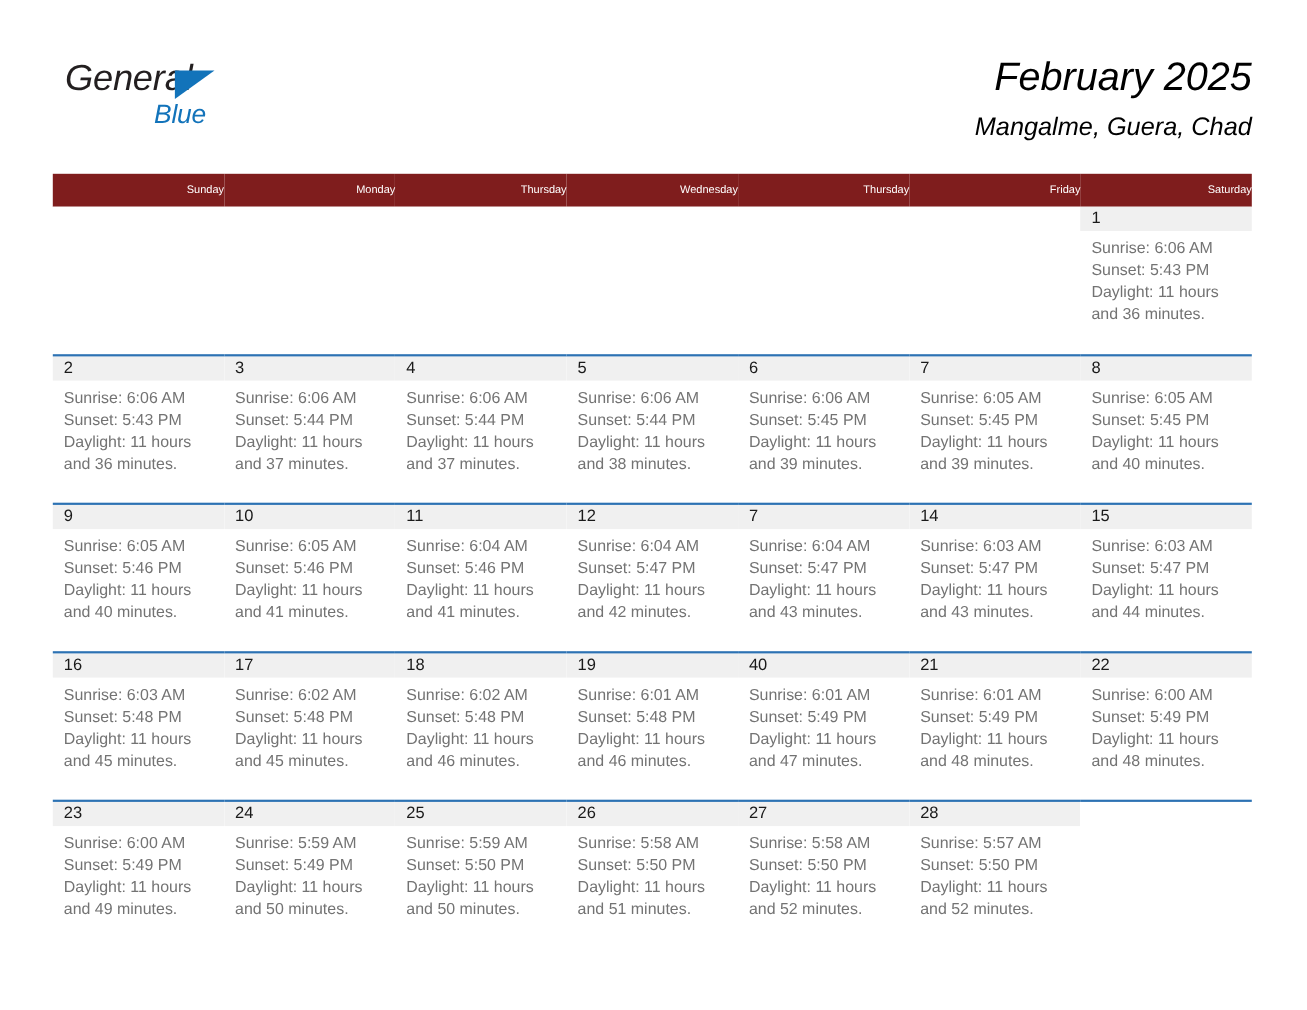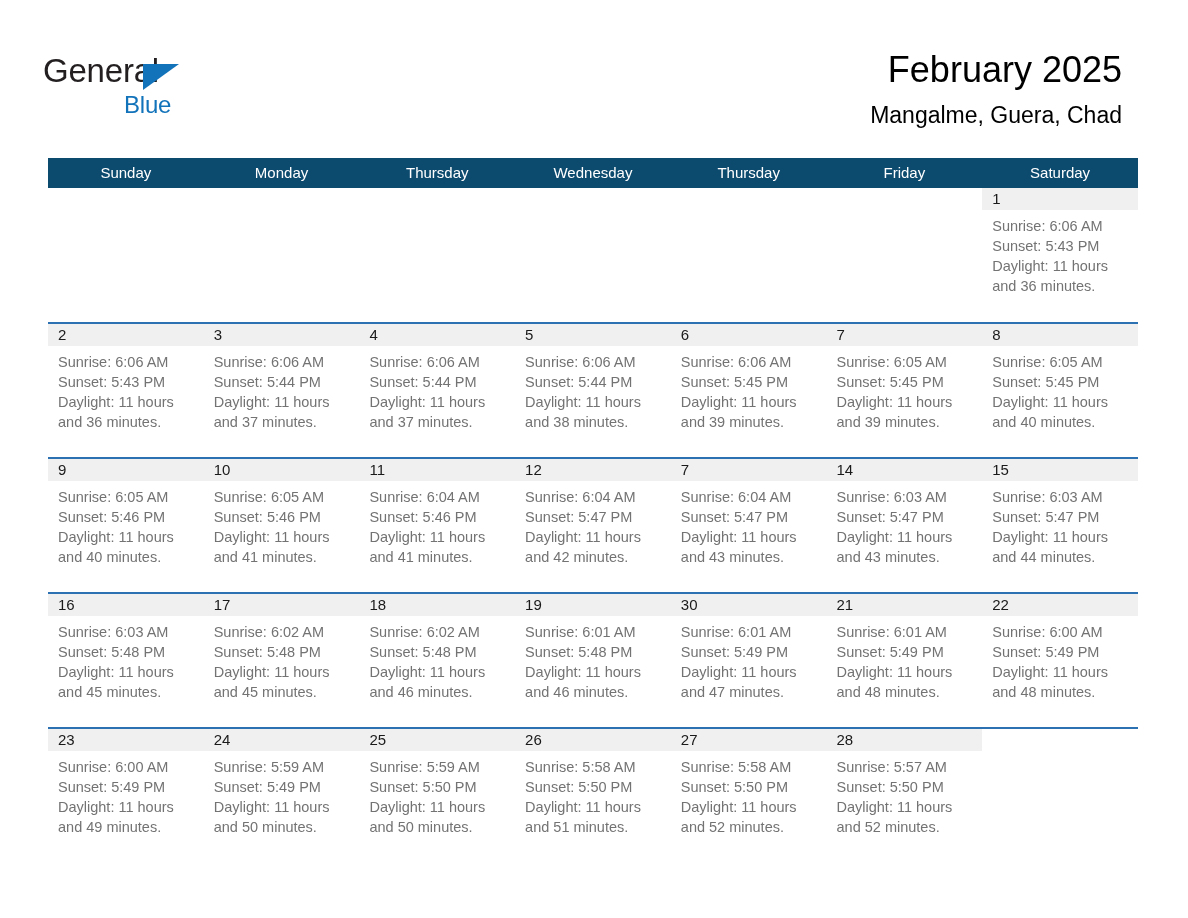--- a/index.html
+++ b/index.html
@@ -17,24 +17,25 @@
   .page {
     position: relative;
     width: 1188px;
     height: 918px;
     box-sizing: border-box;
   }
 
   
   .header {
     position: absolute;
-    left: 32px;
+    left: 48px;
     top: 44px;
     width: 1090px;
     height: 108px;
+    font-style: italic;
   }
   .brand {
     position: absolute;
     left: 11px;
     top: 8px;
     width: 300px;
     height: 80px;
   }
   .brand-general {
     position: absolute;
@@ -95,25 +96,25 @@
     width: 1090px;
     border-collapse: collapse;
     table-layout: fixed;
   }
   .calendar th, .calendar td {
     padding: 0;
     margin: 0;
     vertical-align: top;
   }
   .dow {
-    background: #0c4a6e;
+    background: #7f1d1d;
     color: #ffffff;
-    font-size: 15px;
+    font-size: 10px;
     font-weight: 400;
-    text-align: center;
+    text-align: right;
     height: 30px;
     line-height: 30px;
     padding-left: 10px;
     box-sizing: border-box;
   }
   .daycell {
     width: 155.7px;
     height: 135px;
     box-sizing: border-box;
     background: #ffffff;
@@ -353,21 +354,21 @@
           </td>
           <td class="daycell">
             <div class="daynum-bar">19</div>
             <div class="details">
               <div>Sunrise: 6:01 AM</div>
               <div>Sunset: 5:48 PM</div>
               <div class="daylight">Daylight: 11 hours and 46 minutes.</div>
             </div>
           </td>
           <td class="daycell">
-            <div class="daynum-bar">30</div>
+            <div class="daynum-bar">40</div>
             <div class="details">
               <div>Sunrise: 6:01 AM</div>
               <div>Sunset: 5:49 PM</div>
               <div class="daylight">Daylight: 11 hours and 47 minutes.</div>
             </div>
           </td>
           <td class="daycell">
             <div class="daynum-bar">21</div>
             <div class="details">
               <div>Sunrise: 6:01 AM</div>

